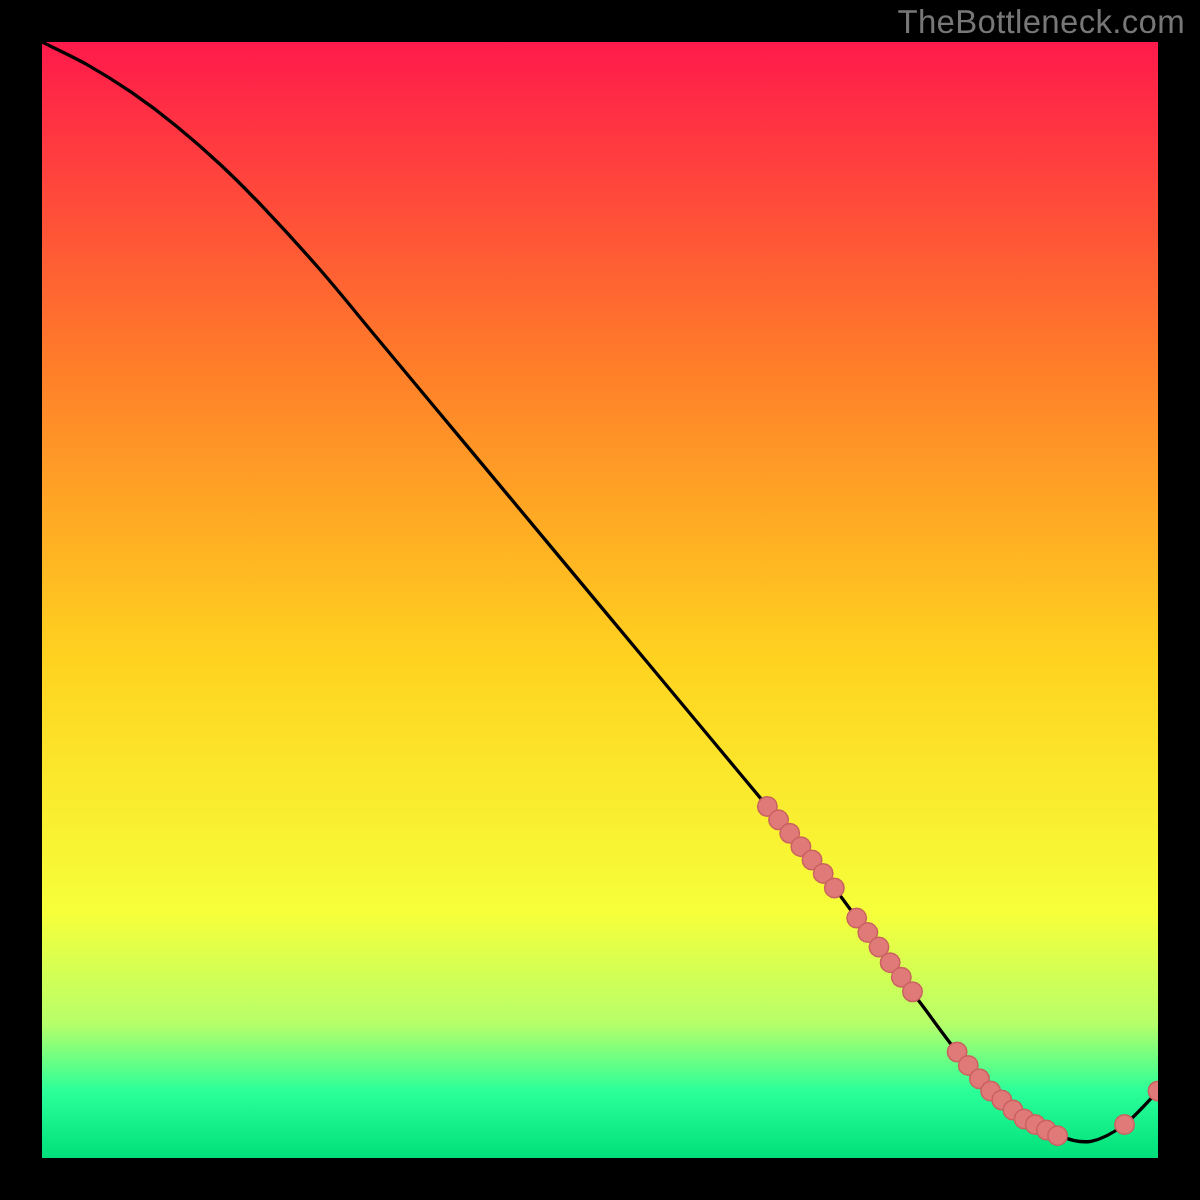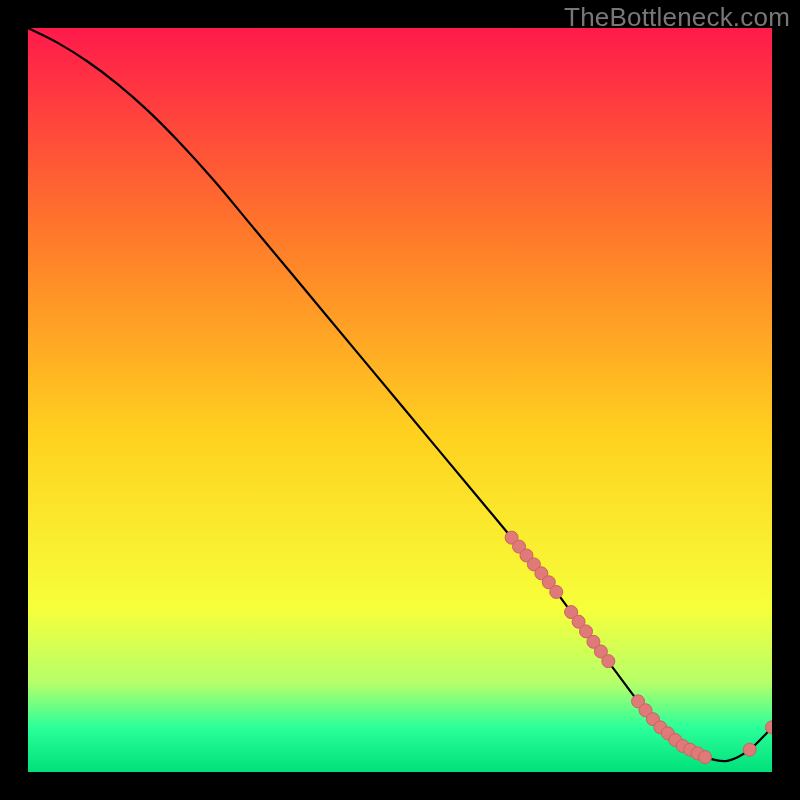--- a/index.html
+++ b/index.html
@@ -14,21 +14,21 @@
   .frame {
     position: relative;
     width: 800px;
     height: 800px;
   }
   .watermark {
     position: absolute;
     top: 2px;
     right: 10px;
     color: #777;
-    font-size: 26px;
+    font-size: 22px;
     font-weight: 500;
     letter-spacing: 0.2px;
     user-select: none;
   }
   .plot-wrap {
     position: absolute;
     left: 28px;
     top: 28px;
     width: 744px;
     height: 744px;

